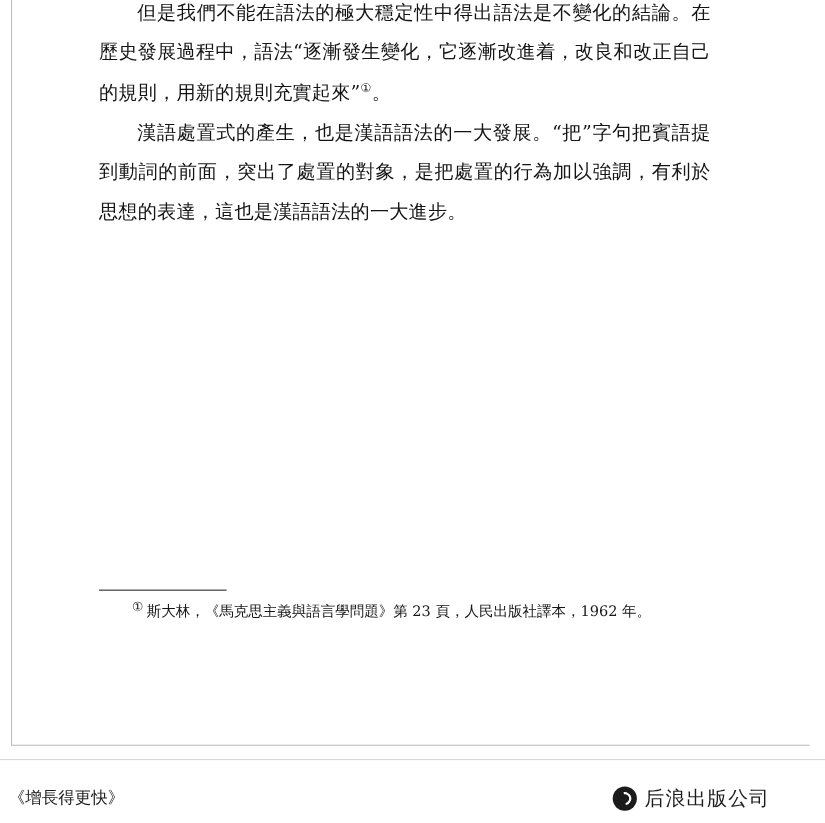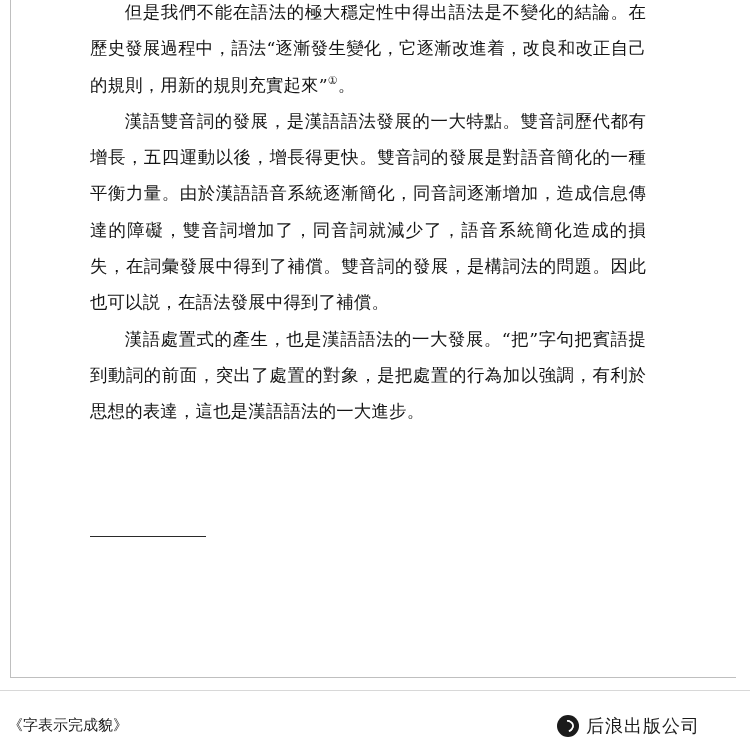--- a/index.html
+++ b/index.html
@@ -163,35 +163,35 @@
 <body>
 
 <div class="page">
 
   <div class="page-frame"></div>
 
   <div class="content">
 
     <p class="para clipped-top"><span>但是我們不能在語法的極大穩定性中得出語法是不變化的結論。在歷史發展過程中，語法“逐漸發生變化，它逐漸改進着，改良和改正自己的規則，用新的規則充實起來”</span><span class="fn-marker">①</span><span>。</span></p>
 
-    <p class="para">漢語雙音詞的發展，是漢語語法發展的一大特點。雙音詞歷代都有增長，五四運動以後，增長得更快。雙音詞的發展是對語音簡化的一種平衡力量。由於漢語語音系統逐漸簡化，同音詞逐漸增加，造成信息傳達的障礙，雙音詞增加了，同音詞就減少了，語音系統簡化造成的損失，在詞彙發展中得到了補償。雙音詞的發展，是構詞法的問題。因此也可以説，在語法發展中得到了補償。</p>
 
 
     <p class="para">漢語處置式的產生，也是漢語語法的一大發展。“把”字句把賓語提到動詞的前面，突出了處置的對象，是把處置的行為加以強調，有利於思想的表達，這也是漢語語法的一大進步。</p>
 
 
   </div>
 
   <div class="footnote-wrap">
     <div class="footnote-rule"></div>
+    <p class="footnote"><span class="fn-num">①</span><span>斯大林，《馬克思主義與語言學問題》第 23 頁，人民出版社譯本，1962 年。</span></p>
   </div>
 
   <div class="foot-rule"></div>
   <div class="foot-bar"></div>
 
-  <div class="foot-left">《字表示完成貌》</div>
+  <div class="foot-left">《增長得更快》</div>
 
   <div class="foot-right">
     <span class="publisher-logo"></span>
     <span class="publisher-name">后浪出版公司</span>
   </div>
 
 </div>
 
 </body></html>

